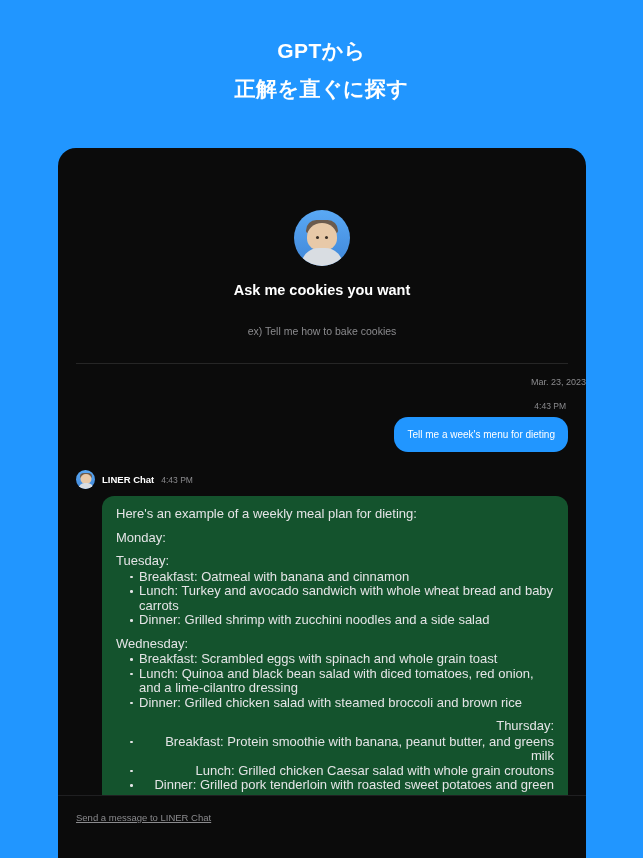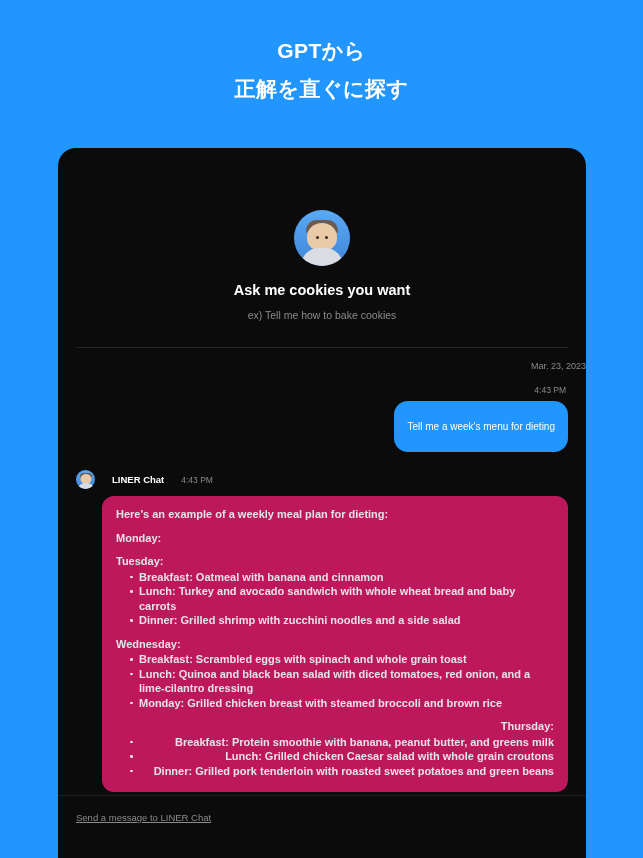--- a/index.html
+++ b/index.html
@@ -91,21 +91,21 @@
   }
   .intro-title {
     color: #ffffff;
     font-size: 14.5px;
     font-weight: bold;
     margin-top: 16px;
   }
   .intro-sub {
     color: #8b8b8e;
     font-size: 10.5px;
-    margin-top: 11px;
+    margin-top: 27px;
   }
   .divider-wrap {
     margin-top: 26px;
     padding: 0 18px;
   }
   .divider {
     height: 1px;
     background: #262626;
   }
   .date {
@@ -128,31 +128,31 @@
   .timestamp-right {
     color: #8b8b8e;
     font-size: 8.5px;
     margin-bottom: 6px;
     margin-right: 2px;
   }
   .bubble-user {
     background: #2196FF;
     color: #ffffff;
     font-size: 10px;
-    padding: 20px 13px;
+    padding: 12px 13px;
     border-radius: 14px;
     max-width: 280px;
   }
   .msg-bot {
     margin-top: 18px;
   }
   .bot-head {
     display: flex;
     align-items: center;
-    gap: 17px;
+    gap: 7px;
   }
   .bot-avatar {
     width: 19px;
     height: 19px;
     border-radius: 50%;
     background: linear-gradient(#5aa9f5, #3f86d8);
     position: relative;
     overflow: hidden;
     flex: none;
   }
@@ -191,28 +191,27 @@
     font-size: 9.5px;
     font-weight: bold;
   }
   .bot-time {
     color: #8b8b8e;
     font-size: 8.5px;
   }
   .bubble-bot {
     margin-top: 7px;
     margin-left: 26px;
-    background: #be185d;
+    background: #14532d;
     border-radius: 12px;
     padding: 11px 14px 14px 14px;
     color: #e4e4e6;
-    font-size: 11px;
+    font-size: 13px;
     line-height: 14.5px;
     max-width: 440px;
-    font-weight: bold;
   }
   .bubble-bot .lead {
     margin: 0 0 9px 0;
   }
   .day-block {
     margin-bottom: 9px;
   }
   .day-block:last-child {
     margin-bottom: 0;
     text-align: right;
@@ -310,21 +309,21 @@
             <li>Lunch: Turkey and avocado sandwich with whole wheat bread and baby carrots</li>
             <li>Dinner: Grilled shrimp with zucchini noodles and a side salad</li>
           </ul>
         </div>
 
         <div class="day-block">
           <p class="day-label">Wednesday:</p>
           <ul class="day-list">
             <li>Breakfast: Scrambled eggs with spinach and whole grain toast</li>
             <li>Lunch: Quinoa and black bean salad with diced tomatoes, red onion, and a lime-cilantro dressing</li>
-            <li>Monday: Grilled chicken breast with steamed broccoli and brown rice</li>
+            <li>Dinner: Grilled chicken salad with steamed broccoli and brown rice</li>
           </ul>
         </div>
 
         <div class="day-block">
           <p class="day-label">Thursday:</p>
           <ul class="day-list">
             <li>Breakfast: Protein smoothie with banana, peanut butter, and greens milk</li>
             <li>Lunch: Grilled chicken Caesar salad with whole grain croutons</li>
             <li>Dinner: Grilled pork tenderloin with roasted sweet potatoes and green beans</li>
           </ul>

